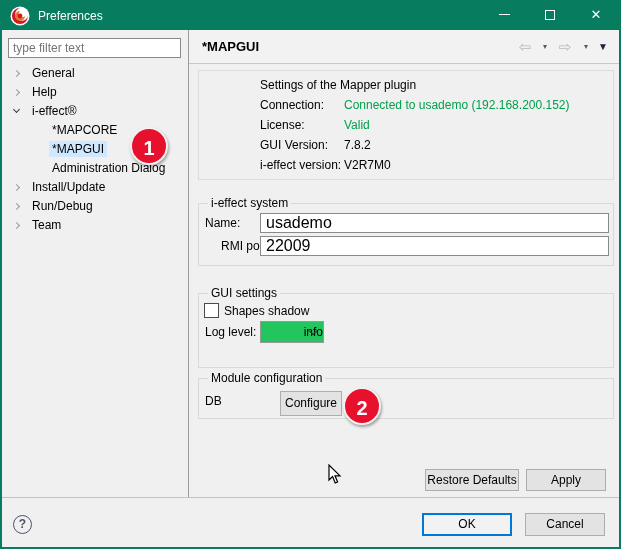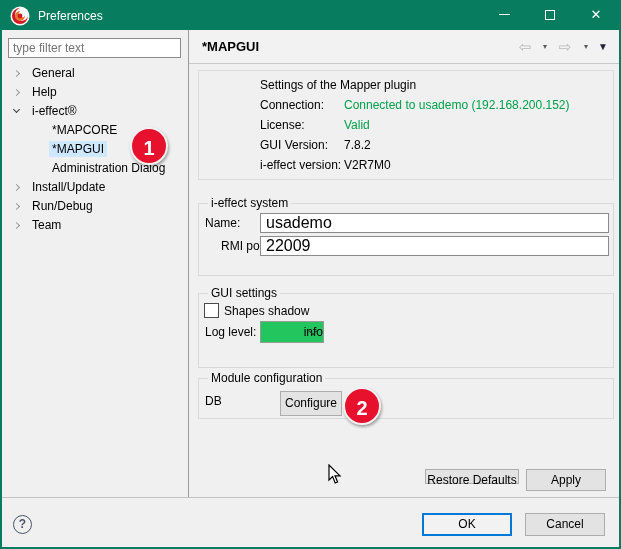--- a/index.html
+++ b/index.html
@@ -51,40 +51,40 @@
   .infobox { position:absolute; left:196px; top:68px; width:416px; height:110px;
              border:1px solid #dcdcdc; }
   .irow { position:absolute; left:25px; height:20px; line-height:20px;margin-left:36px; }
   .ilabel { display:inline-block; width:84px; }
   .green { color:#00a14b; }
 
   
   .group { position:absolute; left:196px; width:416px; border:1px solid #d9d9d9; }
   .legend { position:absolute; top:-8px; left:9px; background:#f0f0f0; padding:0 3px;
             line-height:15px; }
-  .g-sys { top:201px; height:73px; }
+  .g-sys { top:201px; height:63px; }
   .g-gui { top:291px; height:75px; }
   .g-mod { top:376px; height:41px; }
   .flabel { position:absolute; left:6px; height:20px; line-height:20px; }
   .tinput { position:absolute; left:61px; width:349px; height:20px; border:1px solid #8a8a8a;
             background:#fff; font-family:"Liberation Sans",sans-serif; font-size:16px;
             padding:0 5px; color:#000; }
   .cbox { position:absolute; left:5px; width:15px; height:15px; background:#fff;
           border:1px solid #4a4a4a; }
   .combo { position:absolute; left:61px; width:64px; height:22px; border:1px solid #999;
            background:#22c55e; line-height:20px; padding-left:7px;text-align:right; }
   .combo .cchev { position:absolute; right:7px; top:6px; width:6px; height:6px;
                   border-right:1px solid #333; border-bottom:1px solid #333;
                   transform:rotate(45deg); }
 
   
   .btn { position:absolute; background:#e3e3e3; border:1px solid #adadad; text-align:center;
          font-family:"Liberation Sans",sans-serif; font-size:12px; color:#000; }
   .btn-configure { left:81px; top:12px; width:62px; height:25px; line-height:23px; }
-  .btn-restore { left:423px; top:467px; width:94px; height:15px; line-height:20px; }
+  .btn-restore { left:423px; top:467px; width:94px; height:22px; line-height:20px; }
   .btn-apply { left:524px; top:467px; width:80px; height:22px; line-height:20px; }
   .btn-ok { left:420px; top:511px; width:90px; height:23px; line-height:19px;
             border:2px solid #0078d7; background:#f2f2f2; }
   .btn-cancel { left:523px; top:511px; width:80px; height:23px; line-height:21px; }
 
   
   .hline { position:absolute; left:0; top:495px; width:617px; height:1px; background:#c3c3c3; }
   .help { position:absolute; left:11px; top:513px; width:19px; height:19px; border-radius:50%;
           border:1px solid #4a5568; color:#4a5568; text-align:center; line-height:17px;
           font-size:12px; font-weight:bold; }

